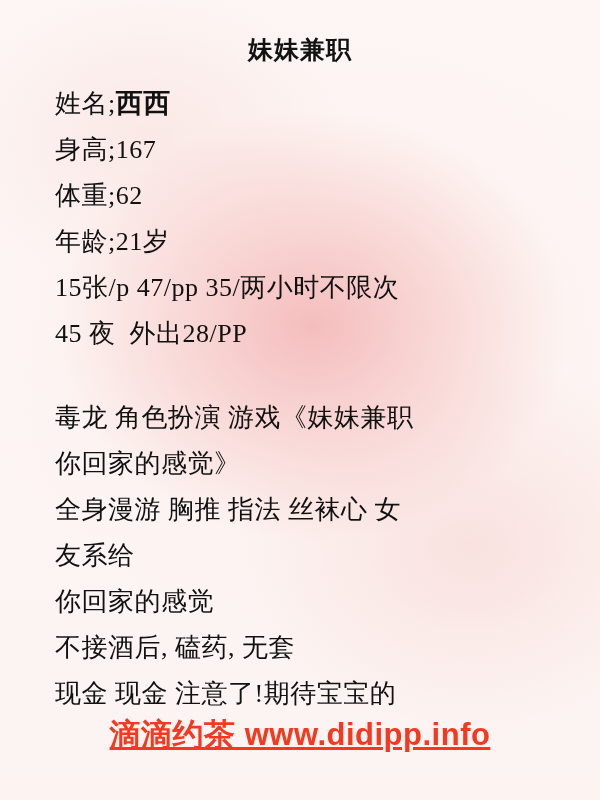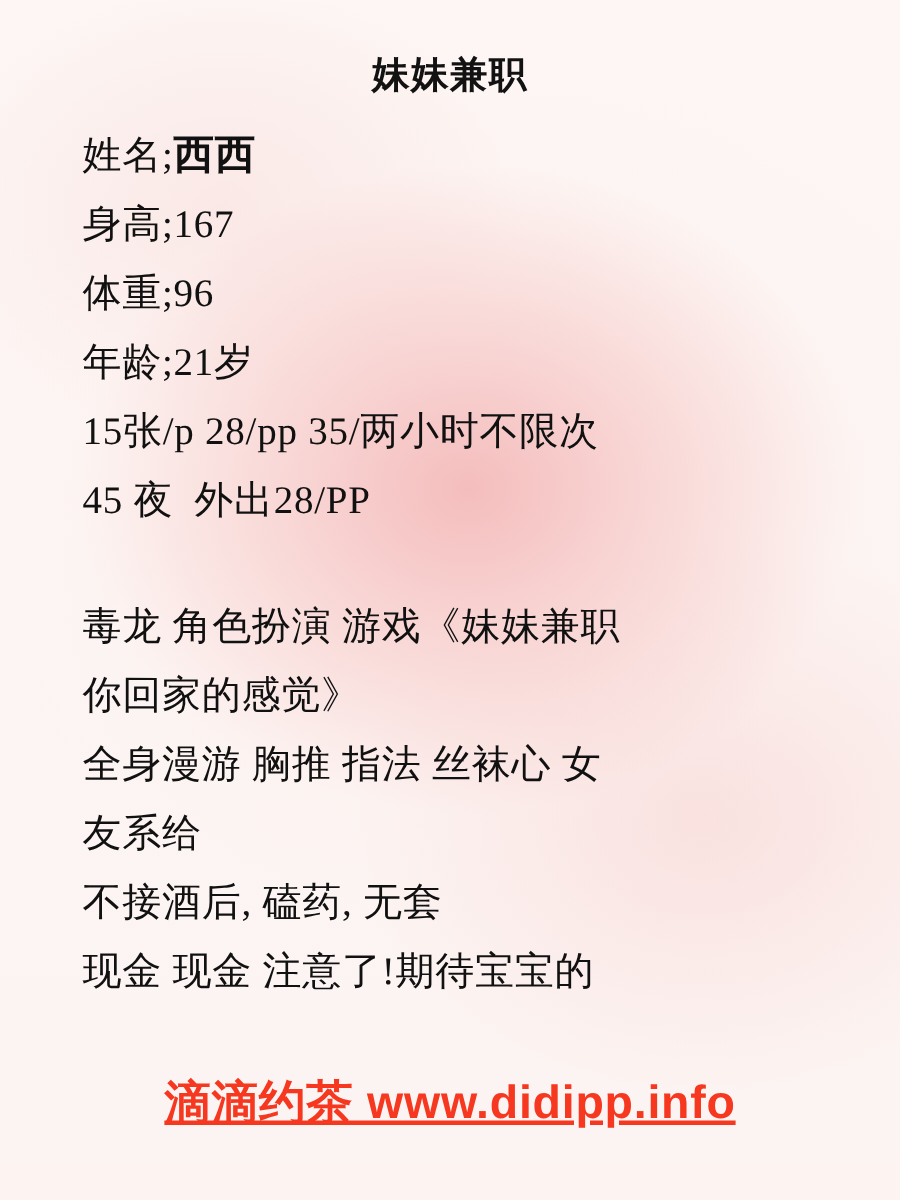--- a/index.html
+++ b/index.html
@@ -74,31 +74,32 @@
 </head>
 <body>
 
 <div id="page">
 
   <div class="title">妹妹兼职</div>
 
   <div class="body-lines">
     <div class="line bold-name"><span>姓名;</span><span class="strong">西西</span></div>
     <div class="line">身高;167</div>
-    <div class="line">体重;96</div>
+    <div class="line">体重;62</div>
     <div class="line">年龄;21岁</div>
-    <div class="line">15张/p 28/pp 35/两小时不限次</div>
+    <div class="line">15张/p 47/pp 35/两小时不限次</div>
     <div class="line">45 夜  外出28/PP</div>
 
     <div class="gap"></div>
 
     <div class="line">毒龙 角色扮演 游戏《妹妹兼职</div>
     <div class="line">你回家的感觉》</div>
     <div class="line">全身漫游 胸推 指法 丝袜心 女</div>
     <div class="line">友系给</div>
+    <div class="line">你回家的感觉</div>
     <div class="line">不接酒后, 磕药, 无套</div>
     <div class="line">现金 现金 注意了!期待宝宝的</div>
   </div>
 
   <div class="footer">
     <span class="footer-text">滴滴约茶 www.didipp.info</span>
   </div>
 
 </div>
 

